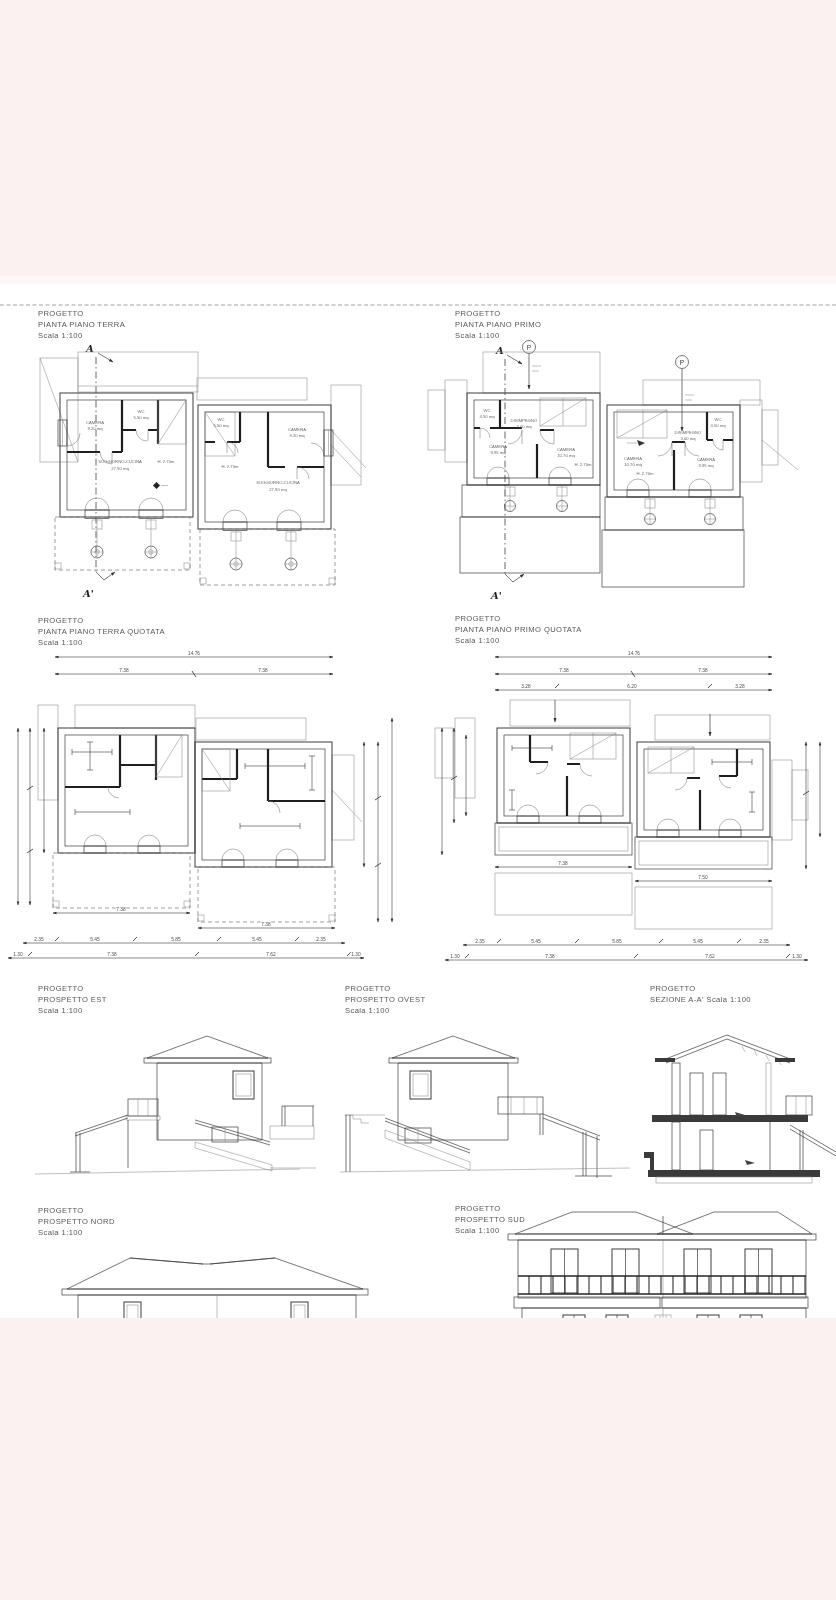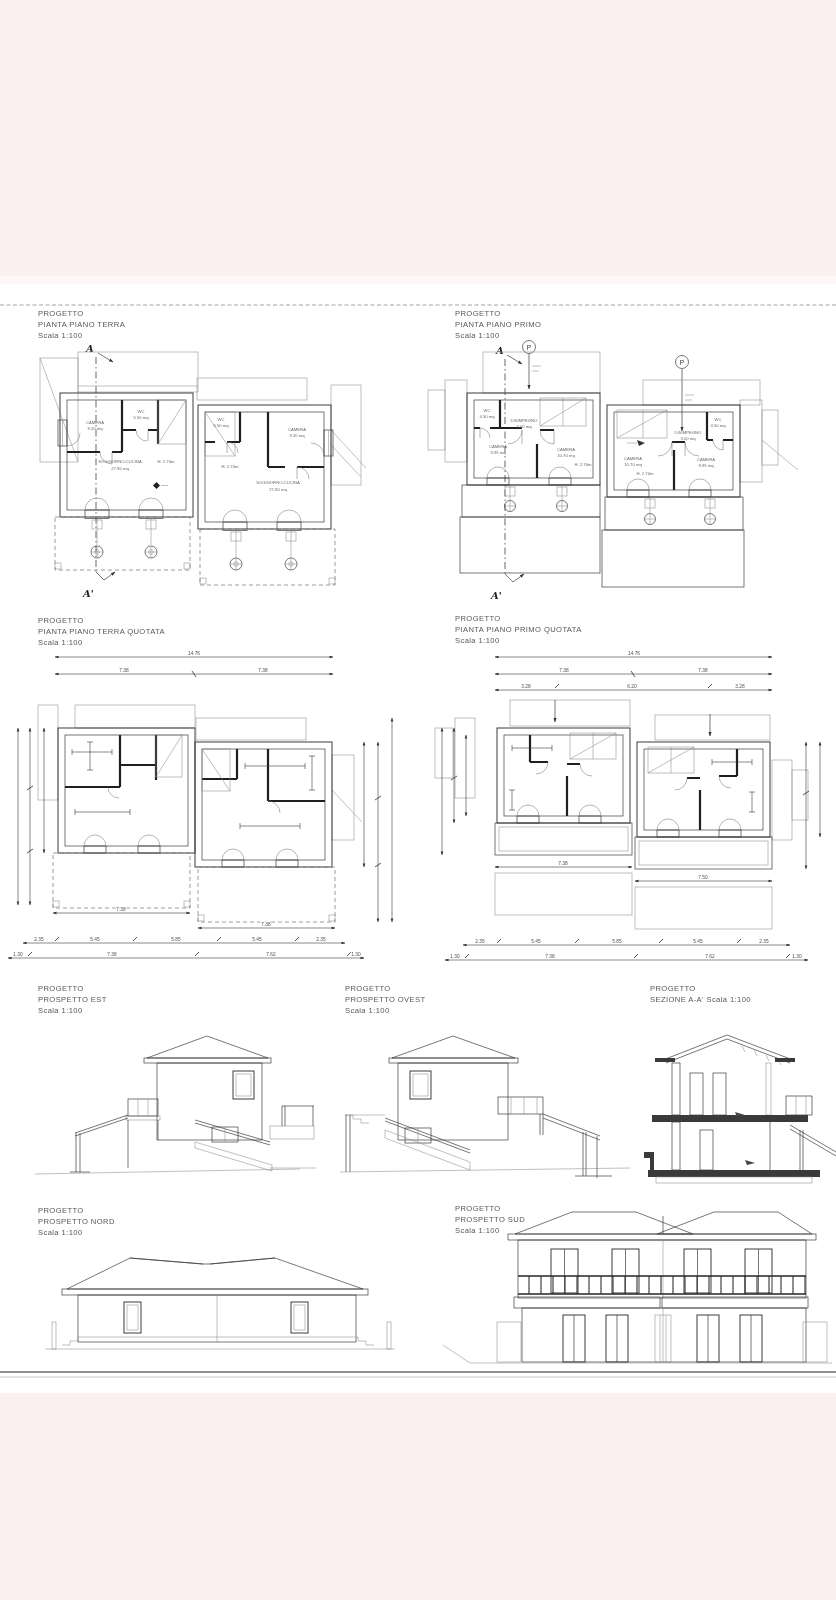--- a/index.html
+++ b/index.html
@@ -1,16 +1,16 @@
 <!DOCTYPE html>
 <html><head>
 <meta charset="utf-8">
 <style>
   html,body{margin:0;padding:0;background:#faf1f0;}
-  .stage{position:relative;width:836px;height:1600px;background:#86efac;overflow:hidden;
+  .stage{position:relative;width:836px;height:1318px;background:#86efac;overflow:hidden;
          font-family:"Liberation Sans","DejaVu Sans",sans-serif;}
   svg text{font-family:"Liberation Sans","DejaVu Sans",sans-serif;}
   .hdr{font-size:7.6px;fill:#565656;letter-spacing:.4px;}
   .rm{font-size:4.2px;fill:#6a6a6a;text-anchor:middle;}
   .dim{font-size:4.8px;fill:#4e4e4e;text-anchor:middle;stroke:#fff;stroke-width:2px;paint-order:stroke;}
   .mk{font-size:10px;font-weight:bold;font-style:italic;fill:#222;font-family:"DejaVu Serif","Liberation Serif",serif;}
   .pmk{font-size:6.5px;fill:#333;text-anchor:middle;}
   .ln{stroke:#3c3c3c;stroke-width:1;fill:none;}
   .ln2{stroke:#3c3c3c;stroke-width:.7;fill:none;}
   .thin{stroke:#8c8c8c;stroke-width:.55;fill:none;}

